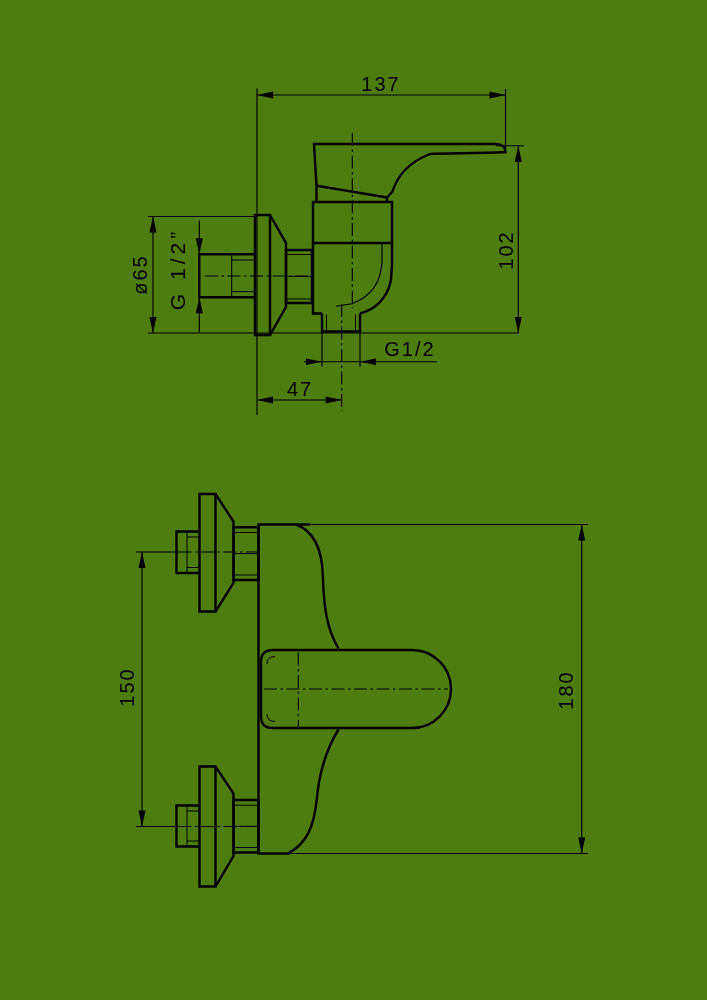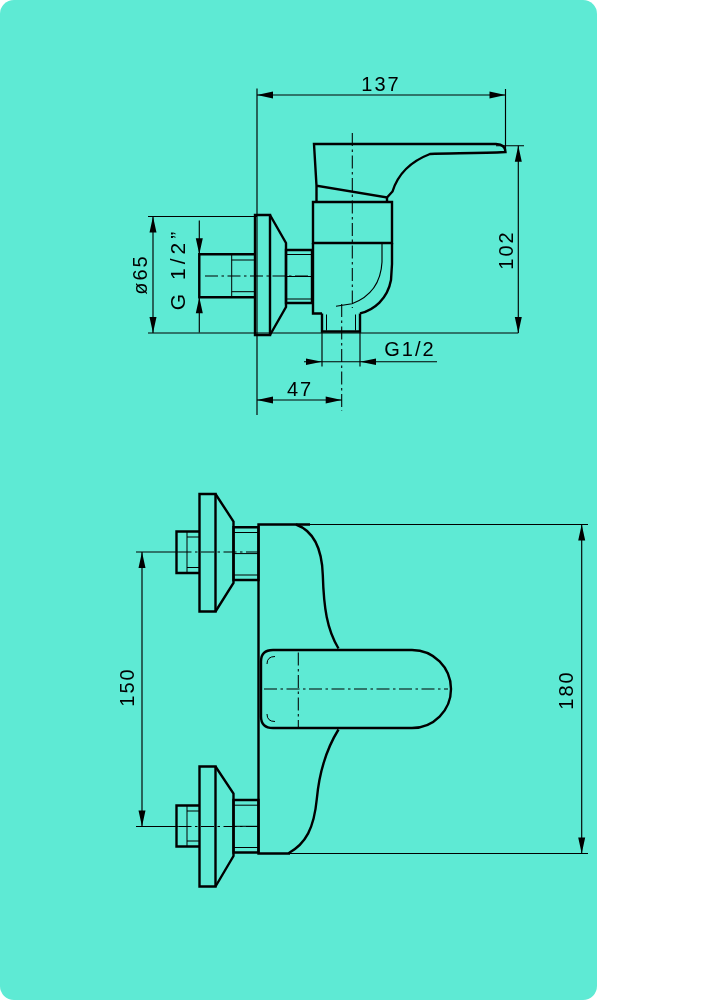--- a/index.html
+++ b/index.html
@@ -1,16 +1,16 @@
 <!DOCTYPE html>
 <html><head>
 <meta charset="utf-8">
 <style>
   html,body{margin:0;padding:0;background:#ffffff;}
-  .canvas{position:relative;width:597px;height:1000px;background:#5eead4;overflow:hidden;border-radius:14px;}
+  .canvas{position:relative;width:707px;height:1000px;background:#4d7c0f;overflow:hidden;}
   svg{display:block;}
   .thick{fill:none;stroke:#000;stroke-width:2.4;stroke-linejoin:miter;stroke-linecap:butt;}
   .thin{fill:none;stroke:#000;stroke-width:1.15;stroke-linecap:butt;}
   .hair{fill:none;stroke:#000;stroke-width:1;stroke-linecap:butt;}
   .cl{fill:none;stroke:#000;stroke-width:1.05;stroke-dasharray:13 3.5 2.5 3.5;stroke-linecap:butt;}
   .arw{fill:#000;stroke:none;}
   .dimtext{font-family:"Liberation Sans",sans-serif;font-size:20px;letter-spacing:2px;fill:#000;}
   .dimtext-wide{font-family:"Liberation Sans",sans-serif;font-size:21px;letter-spacing:4px;fill:#000;}
 </style>
 </head>

